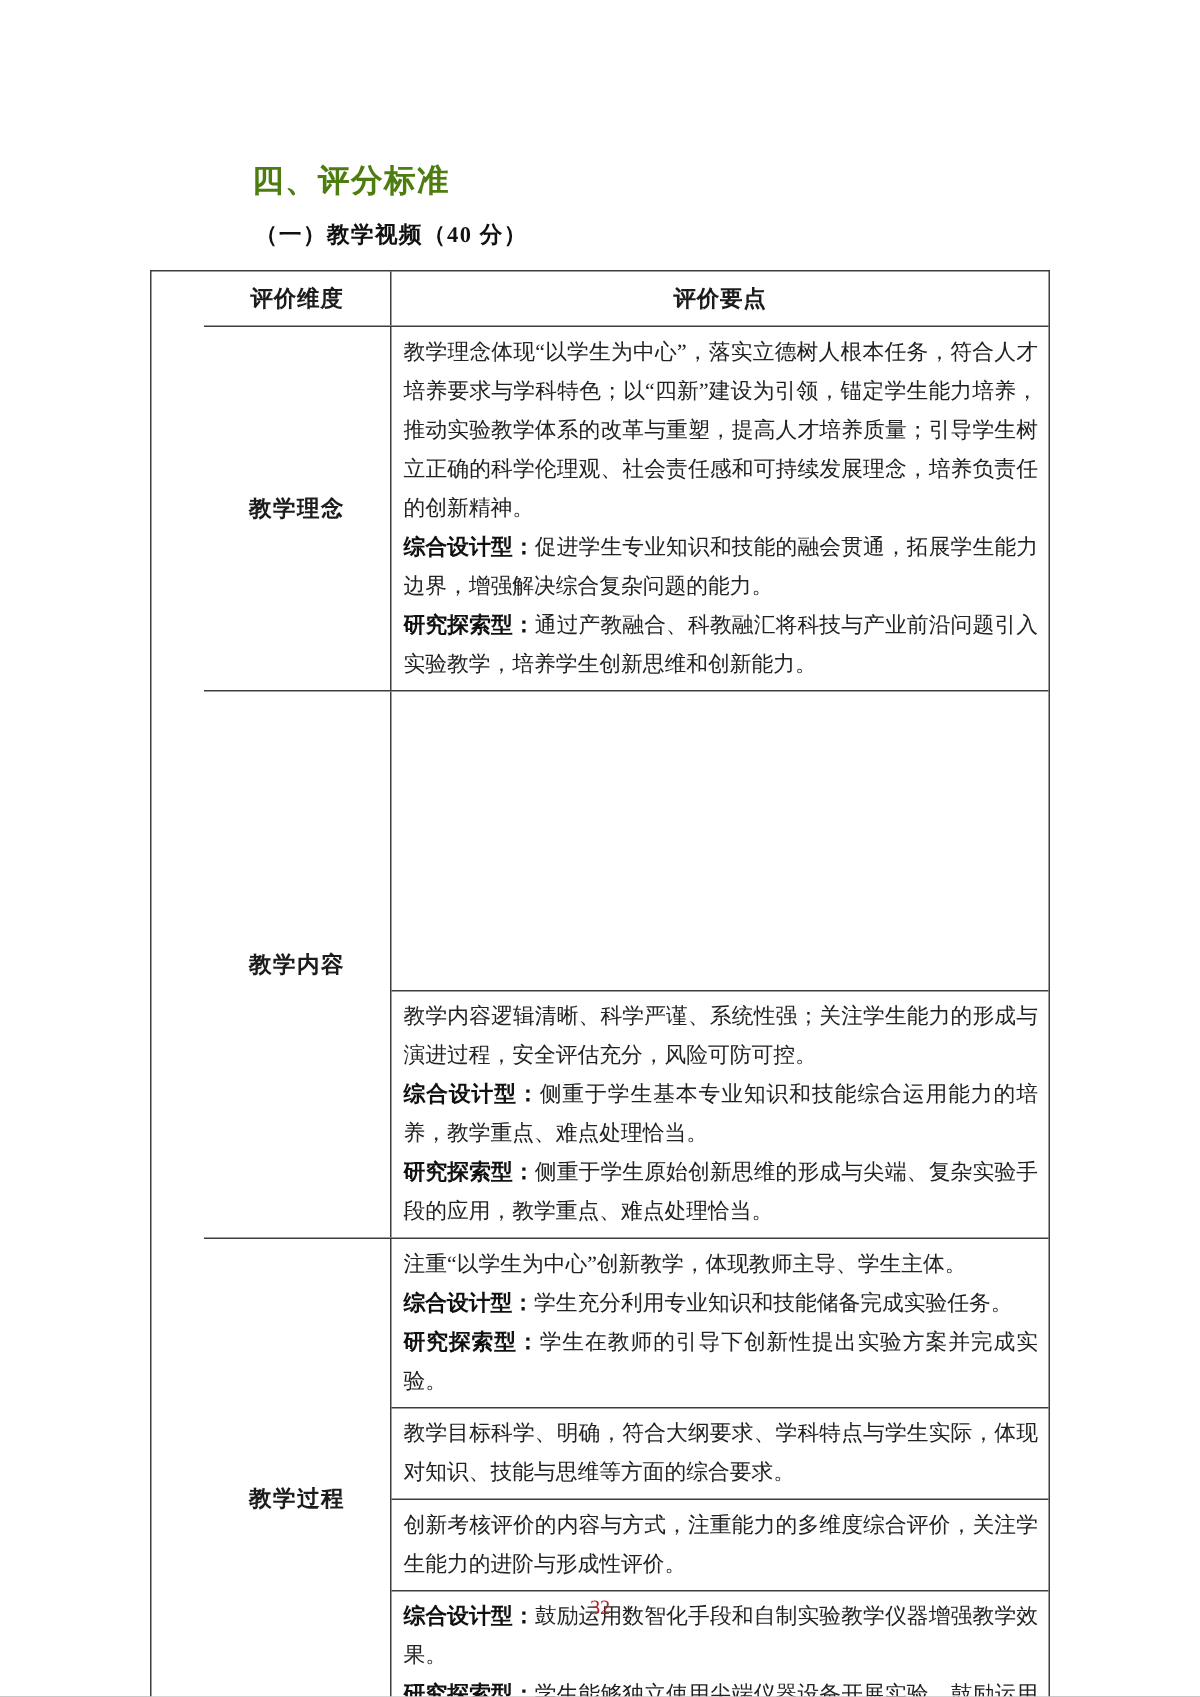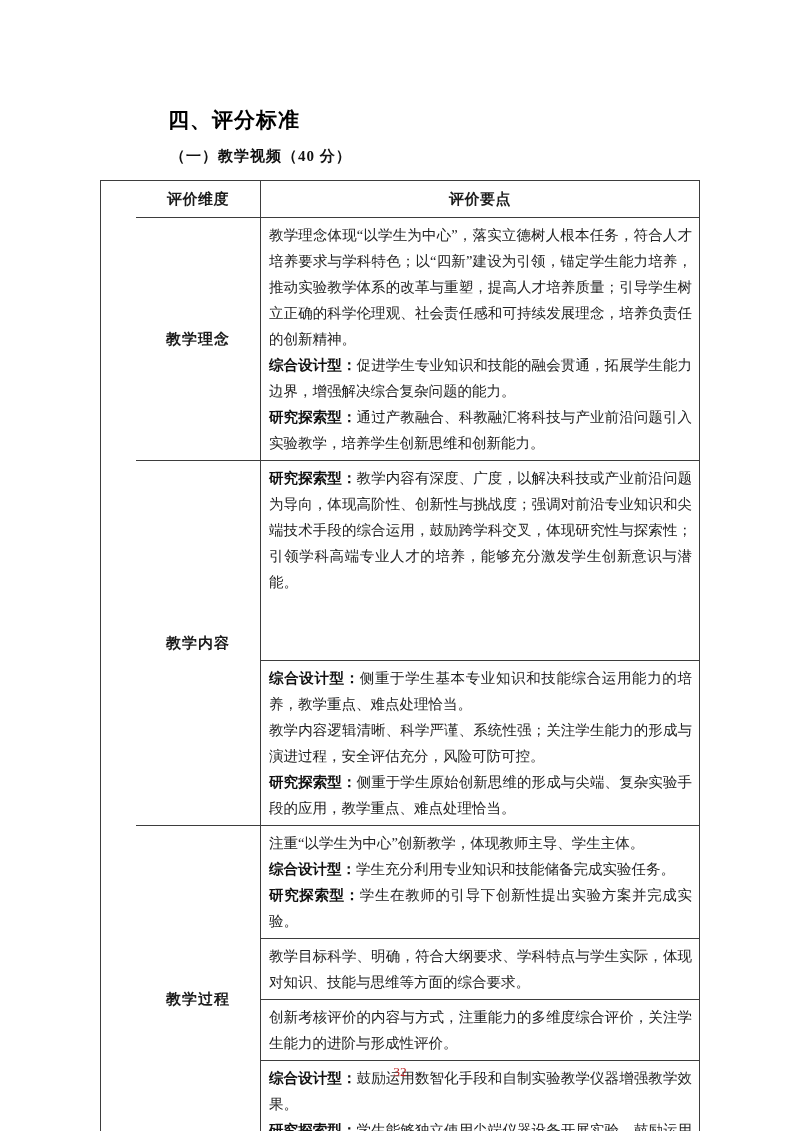--- a/index.html
+++ b/index.html
@@ -15,21 +15,21 @@
     overflow: hidden;
   }
   .section-heading {
     position: absolute;
     left: 168px;
     top: 106px;
     font-family: "Liberation Sans", "DejaVu Sans", sans-serif;
     font-size: 21px;
     font-weight: 700;
     letter-spacing: 1px;
-    color: #000000;
+    color: #4d7c0f;
   }
   .subsection-heading {
     position: absolute;
     left: 170px;
     top: 147px;
     font-family: "Liberation Serif", "DejaVu Serif", serif;
     font-size: 15px;
     font-weight: 700;
     letter-spacing: 1px;
     color: #111111;
@@ -114,25 +114,24 @@
               <p>教学理念体现“以学生为中心”，落实立德树人根本任务，符合人才培养要求与学科特色；以“四新”建设为引领，锚定学生能力培养，推动实验教学体系的改革与重塑，提高人才培养质量；引导学生树立正确的科学伦理观、社会责任感和可持续发展理念，培养负责任的创新精神。</p>
               <p><span class="type-label">综合设计型：</span>促进学生专业知识和技能的融会贯通，拓展学生能力边界，增强解决综合复杂问题的能力。</p>
               <p><span class="type-label">研究探索型：</span>通过产教融合、科教融汇将科技与产业前沿问题引入实验教学，培养学生创新思维和创新能力。</p>
             </div>
           </div>
         </div>
         <div class="t-row">
           <div class="dim-cell">教学内容</div>
           <div class="sub-col">
             <div class="points-cell" style="min-height: 200px;">
-              <p><span class="type-label">研究探索型：</span>教学内容有深度、广度，以解决科技或产业前沿问题为导向，体现高阶性、创新性与挑战度；强调对前沿专业知识和尖端技术手段的综合运用，鼓励跨学科交叉，体现研究性与探索性；引领学科高端专业人才的培养，能够充分激发学生创新意识与潜能。</p>
             </div>
             <div class="points-cell" style="min-height: 152px;">
+              <p>教学内容逻辑清晰、科学严谨、系统性强；关注学生能力的形成与演进过程，安全评估充分，风险可防可控。</p>
               <p><span class="type-label">综合设计型：</span>侧重于学生基本专业知识和技能综合运用能力的培养，教学重点、难点处理恰当。</p>
-              <p>教学内容逻辑清晰、科学严谨、系统性强；关注学生能力的形成与演进过程，安全评估充分，风险可防可控。</p>
               <p><span class="type-label">研究探索型：</span>侧重于学生原始创新思维的形成与尖端、复杂实验手段的应用，教学重点、难点处理恰当。</p>
             </div>
           </div>
         </div>
         <div class="t-row">
           <div class="dim-cell">教学过程</div>
           <div class="sub-col">
             <div class="points-cell" style="min-height: 83px;">
               <p>注重“以学生为中心”创新教学，体现教师主导、学生主体。</p>
               <p><span class="type-label">综合设计型：</span>学生充分利用专业知识和技能储备完成实验任务。</p>

